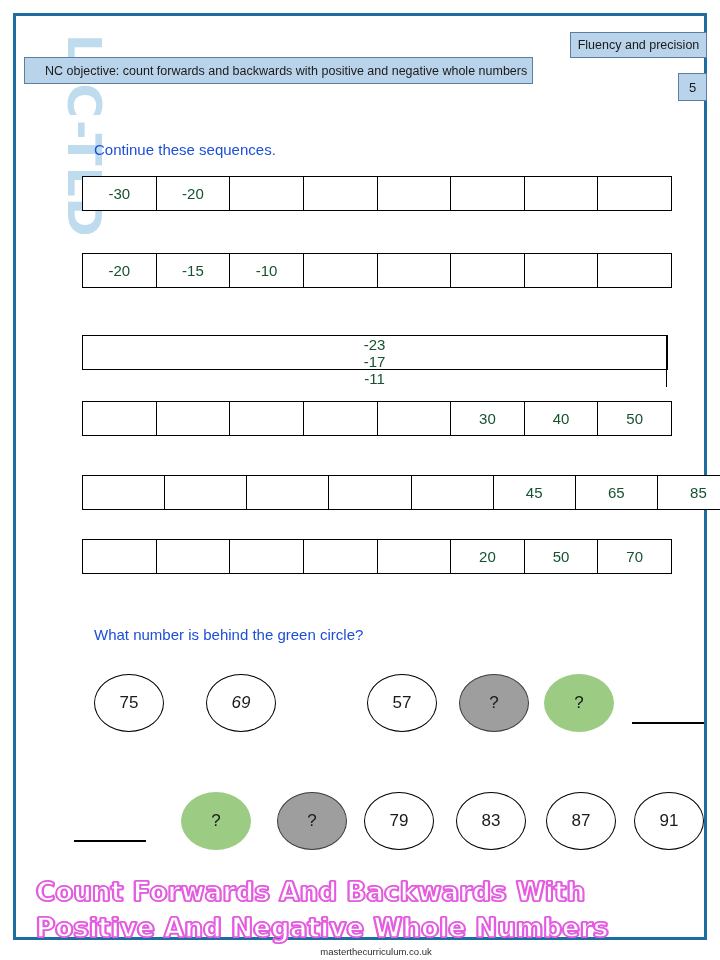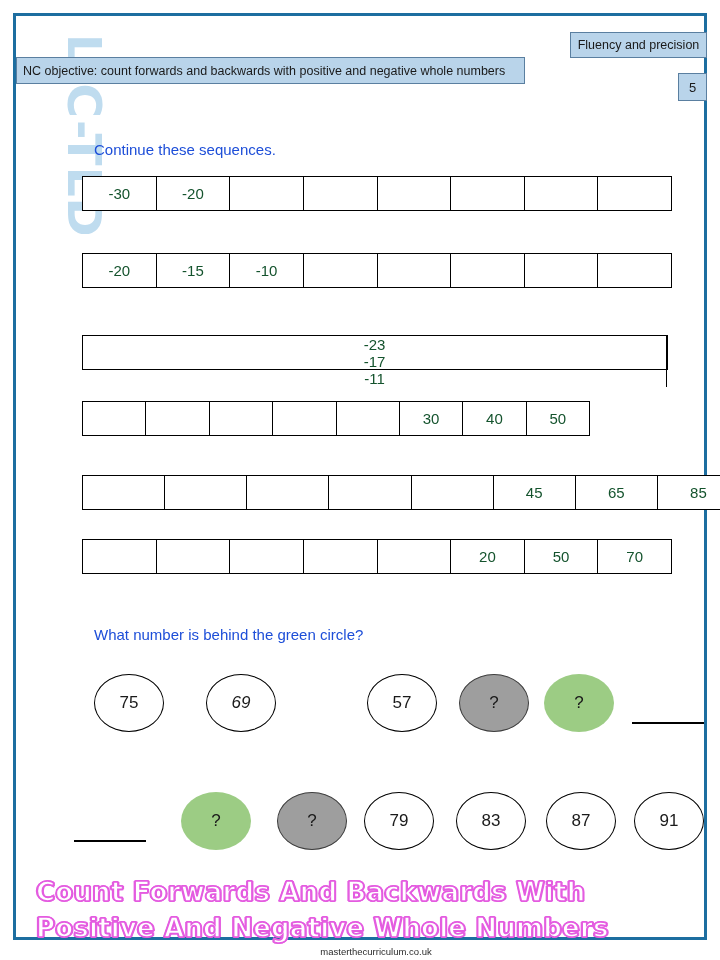--- a/index.html
+++ b/index.html
@@ -42,30 +42,30 @@
     font-size: 47px;
     letter-spacing: 1px;
     line-height: 60px;
     white-space: nowrap;
     user-select: none;
   }
 
   
   #nc-banner {
     position: absolute;
-    left: 0px;
+    left: 8px;
     top: 41px;
     width: 509px;
     height: 27px;
     background: #b9d4ea;
     border: 1px solid #5a7fa0;
     box-sizing: border-box;
     display: flex;
     align-items: center;
-    padding-left: 6px;
+    padding-left: 20px;
     font-size: 12.5px;
     color: #1a1a1a;
   }
 
   #fluency-badge {
     position: absolute;
     left: 554px;
     top: 16px;
     width: 137px;
     height: 26px;
@@ -123,21 +123,21 @@
     align-items: center;
     justify-content: center;
     font-size: 15px;
     color: #14532d;
   }
   .seq-cell:last-child { border-right: none; }
 
   #seq-row-0 { top: 160px; width: 590px; }
   #seq-row-1 { top: 237px; width: 590px; }
   #seq-row-2 { top: 319px; width: 586px; flex-direction: column; }
-  #seq-row-3 { top: 385px; width: 508px; text-align: center; }
+  #seq-row-3 { top: 385px; width: 590px; text-align: center; }
   #seq-row-4 { top: 459px; width: 658px; }
   #seq-row-5 { top: 523px; width: 590px; }
 
   
   .circle-row {
     position: absolute;
     height: 60px;
   }
   #circle-row-0 { left: 60px; top: 658px; width: 640px; }
   #circle-row-1 { left: 40px; top: 776px; width: 660px; }

